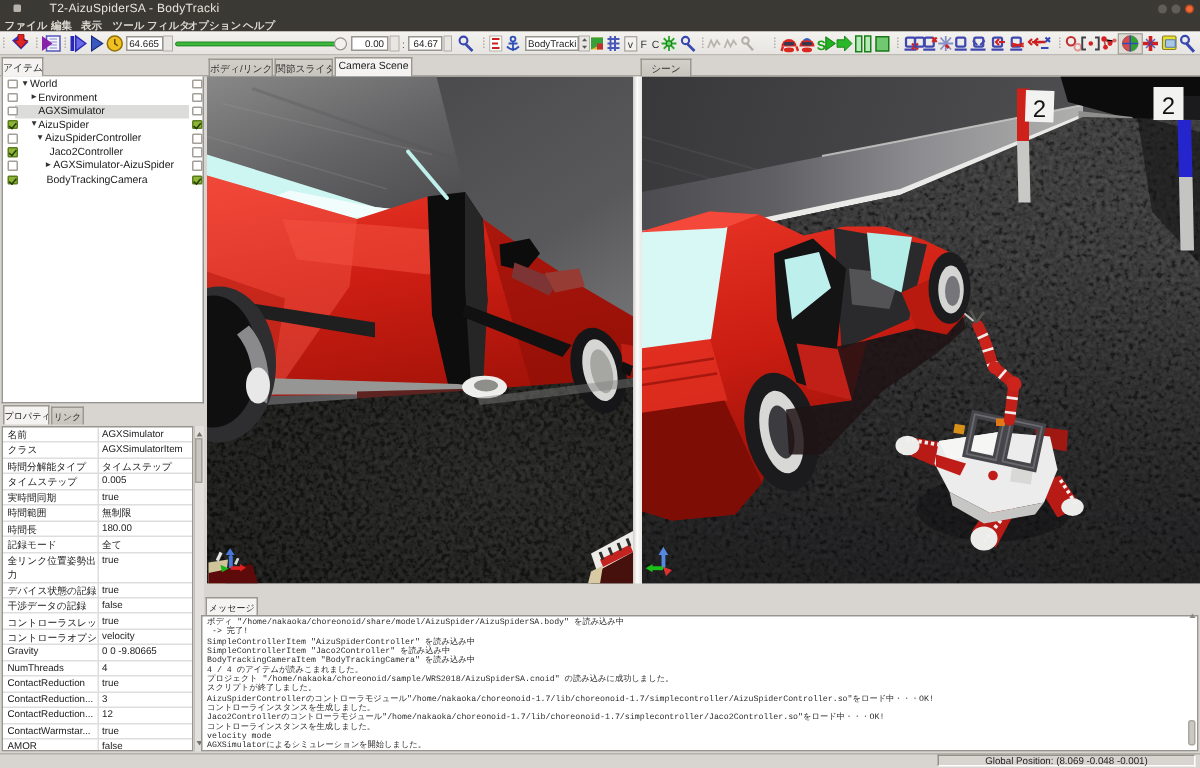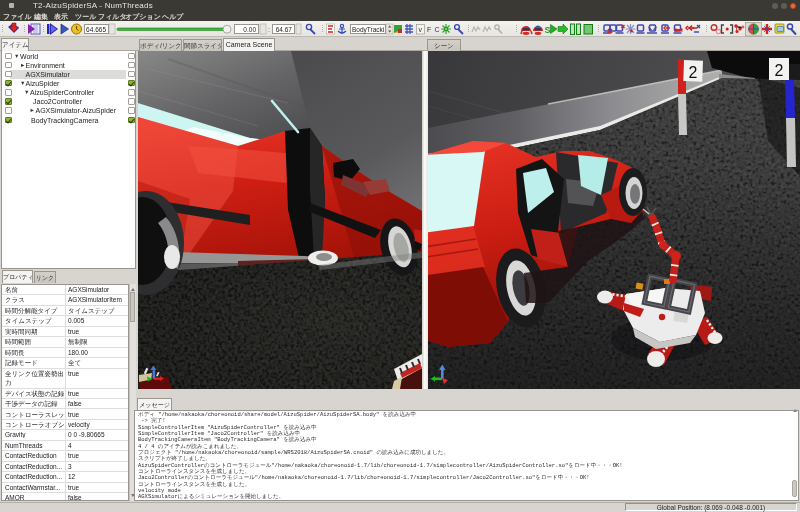--- a/index.html
+++ b/index.html
@@ -38,21 +38,21 @@
 
 .sbv{position:absolute;background:#e2e0dc;border-left:1px solid #c4c1bb}
 
 #status{left:0;top:502px;width:800px;height:10px;background:#d8d5d0;border-top:1px solid #b3b0aa}
 #gpos{position:absolute;left:625px;top:1px;width:172px;height:8px;border:1px solid;border-color:#94918b #fff #fff #94918b;font-size:6.5px;color:#222;text-align:center}
 </style></head>
 <body>
 <div id="app">
 
   <div class="abs" id="titlebar"></div>
-  <div class="abs" id="titletxt">T2-AizuSpiderSA - NumThreads</div>
+  <div class="abs" id="titletxt">T2-AizuSpiderSA - BodyTracki</div>
   <div class="abs winbtn" style="left:772px;background:#605d57"></div>
   <div class="abs winbtn" style="left:781px;background:#605d57"></div>
   <div class="abs winbtn" style="left:789.5px;background:#ef6939;border:.5px solid #b84a20"></div>
   <div class="abs" style="left:9px;top:3px;width:5px;height:5px;border-radius:1px;background:#b7b3ab"></div>
   <div class="abs" id="menubar">
     <span class="mi" style="left:3px">ファイル</span>
     <span class="mi" style="left:34px">編集</span>
     <span class="mi" style="left:54px">表示</span>
     <span class="mi" style="left:75px">ツール</span>
     <span class="mi" style="left:98px">フィルタ</span>

